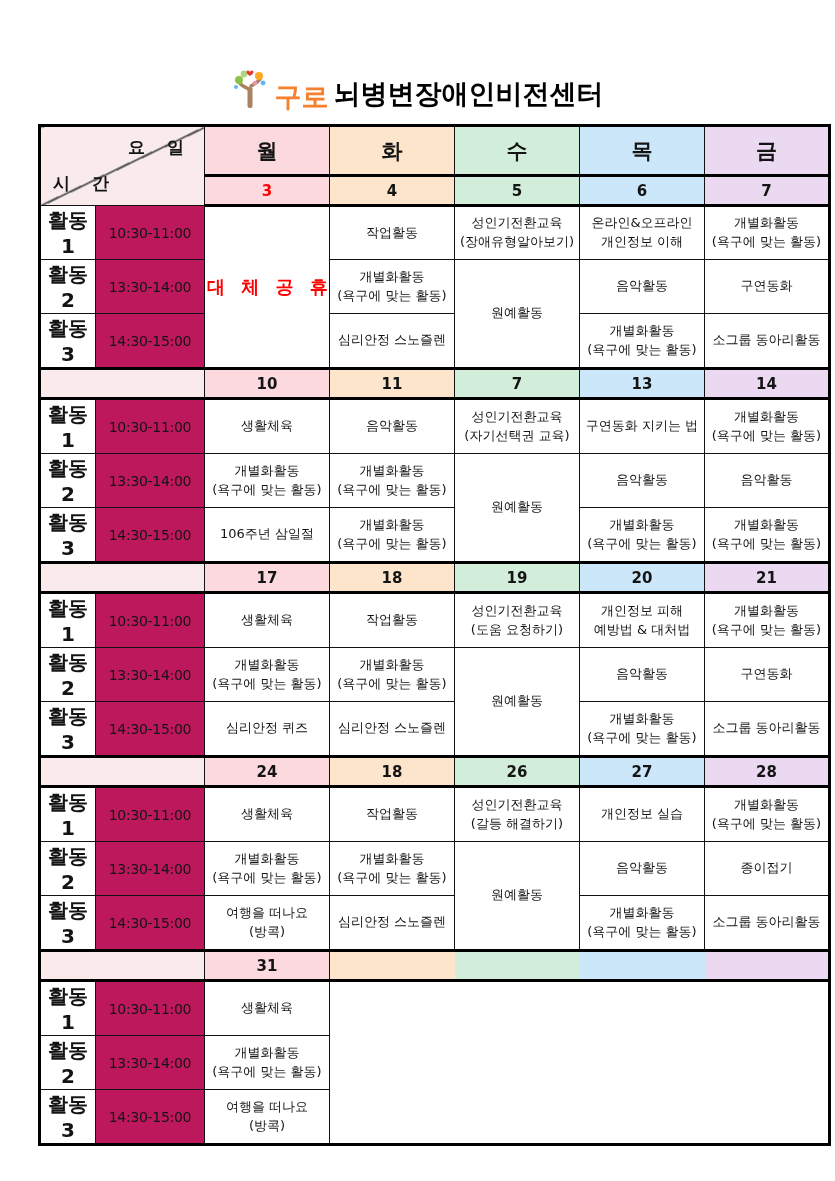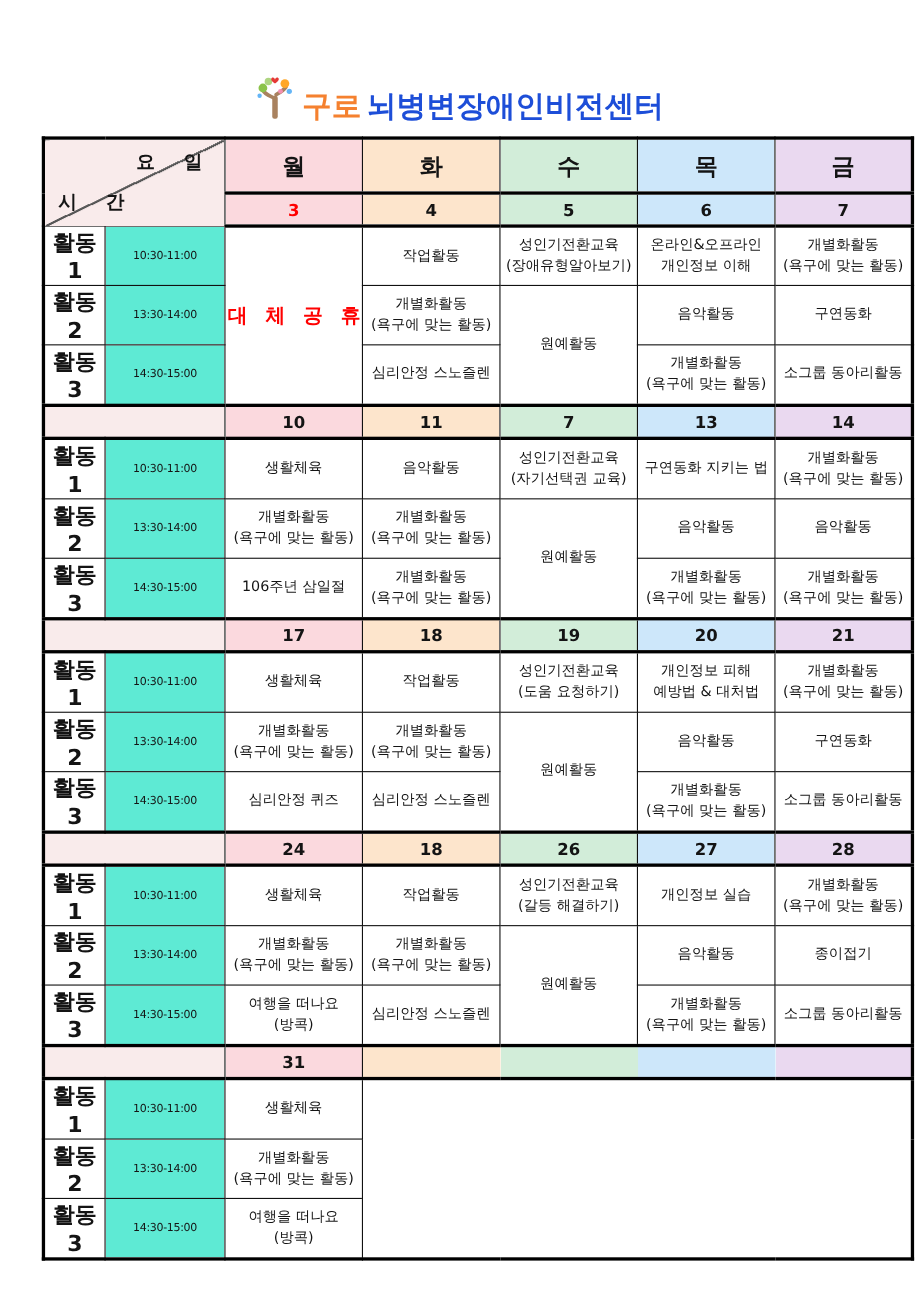--- a/index.html
+++ b/index.html
@@ -8,21 +8,21 @@
     font-family:"DejaVu Sans","Liberation Sans",sans-serif; overflow:hidden;margin-top:36px;
   }
   
   .poster-header { text-align:center; padding-top:32px; }
   .org-line {
     display:flex; align-items:flex-end; justify-content:center; gap:5px;
     font-size:27px; font-weight:800; line-height:1;
   }
   .tree-icon { display:inline-block; width:36px; height:42px; margin-right:2px; }
   .org-prefix { color:#f5812f; text-shadow:-2px 0 0 #fff,2px 0 0 #fff,0 -2px 0 #fff,0 2px 0 #fff; }
-  .org-name   { color:#1d4ed8; }
+  .org-name   { color:#000000;font-family:Liberation Mono, monospace; }
   .big-title {
     margin-top:10px; font-size:57px; font-weight:900; letter-spacing:3px; line-height:1;
   }
   .big-title span {
     text-shadow:
       -3px -3px 0 #fff, 3px -3px 0 #fff, -3px 3px 0 #fff, 3px 3px 0 #fff,
       0 -4px 0 #fff, 0 4px 0 #fff, -4px 0 0 #fff, 4px 0 0 #fff,
       -7px 4px 0 #bfe2f4, -4px 7px 0 #bfe2f4, 0 7px 0 #bfe2f4,
       -7px 0 0 #bfe2f4, -7px 7px 0 #bfe2f4, 3px 7px 0 #bfe2f4, 5px 5px 0 #bfe2f4;
   }
@@ -42,36 +42,36 @@
   tr.dayname-row { height:50px; }
   tr.date-row    { height:30px; }
   tr.act-row     { height:53px; }
   tr.date-row td { border-top:3px solid #000; border-bottom:3px solid #000; }
 
   .c-mon { background:#fbd9de; }
   .c-tue { background:#fde5cc; }
   .c-wed { background:#d2edd9; }
   .c-thu { background:#cde7fa; }
   .c-fri { background:#ead9f0; }
-  .filler, .corner { background:#f9ebeb;font-family:Liberation Mono, monospace; }
+  .filler, .corner { background:#f9ebeb; }
 
   .day-header { font-size:21px; font-weight:bold; }
   .date-cell  { font-size:15px; font-weight:bold; }
   .red-date   { color:#ff0000; }
 
   .corner { position:relative; padding:0;
     background-image:linear-gradient(to bottom right,
       rgba(0,0,0,0) calc(50% - 1px), #555 calc(50% - 1px),
       #555 calc(50% + 1px), rgba(0,0,0,0) calc(50% + 1px));
   }
   .corner-top    { position:absolute; top:9px;  right:12px; font-size:17px; font-weight:bold; letter-spacing:8px; }
   .corner-bottom { position:absolute; bottom:10px; left:12px; font-size:17px; font-weight:bold; letter-spacing:8px; }
 
   .act-label { font-size:20px; font-weight:600; background:#fff; }
-  .act-time  { font-size:10px; background:#5eead4; letter-spacing:-0.3px; }
+  .act-time  { font-size:14px; background:#be185d; letter-spacing:-0.3px; }
 
   .cell { font-size:13px; line-height:1.45; white-space:pre-line; background:#fff; }
   .holiday-cell {
     background:#fff; color:#ff0000; font-weight:800; font-size:18px; letter-spacing:5px;
     white-space:nowrap;
   }
   .empty-block { background:#fff; }
 
   
   .strip-start { border-right:hidden; }

